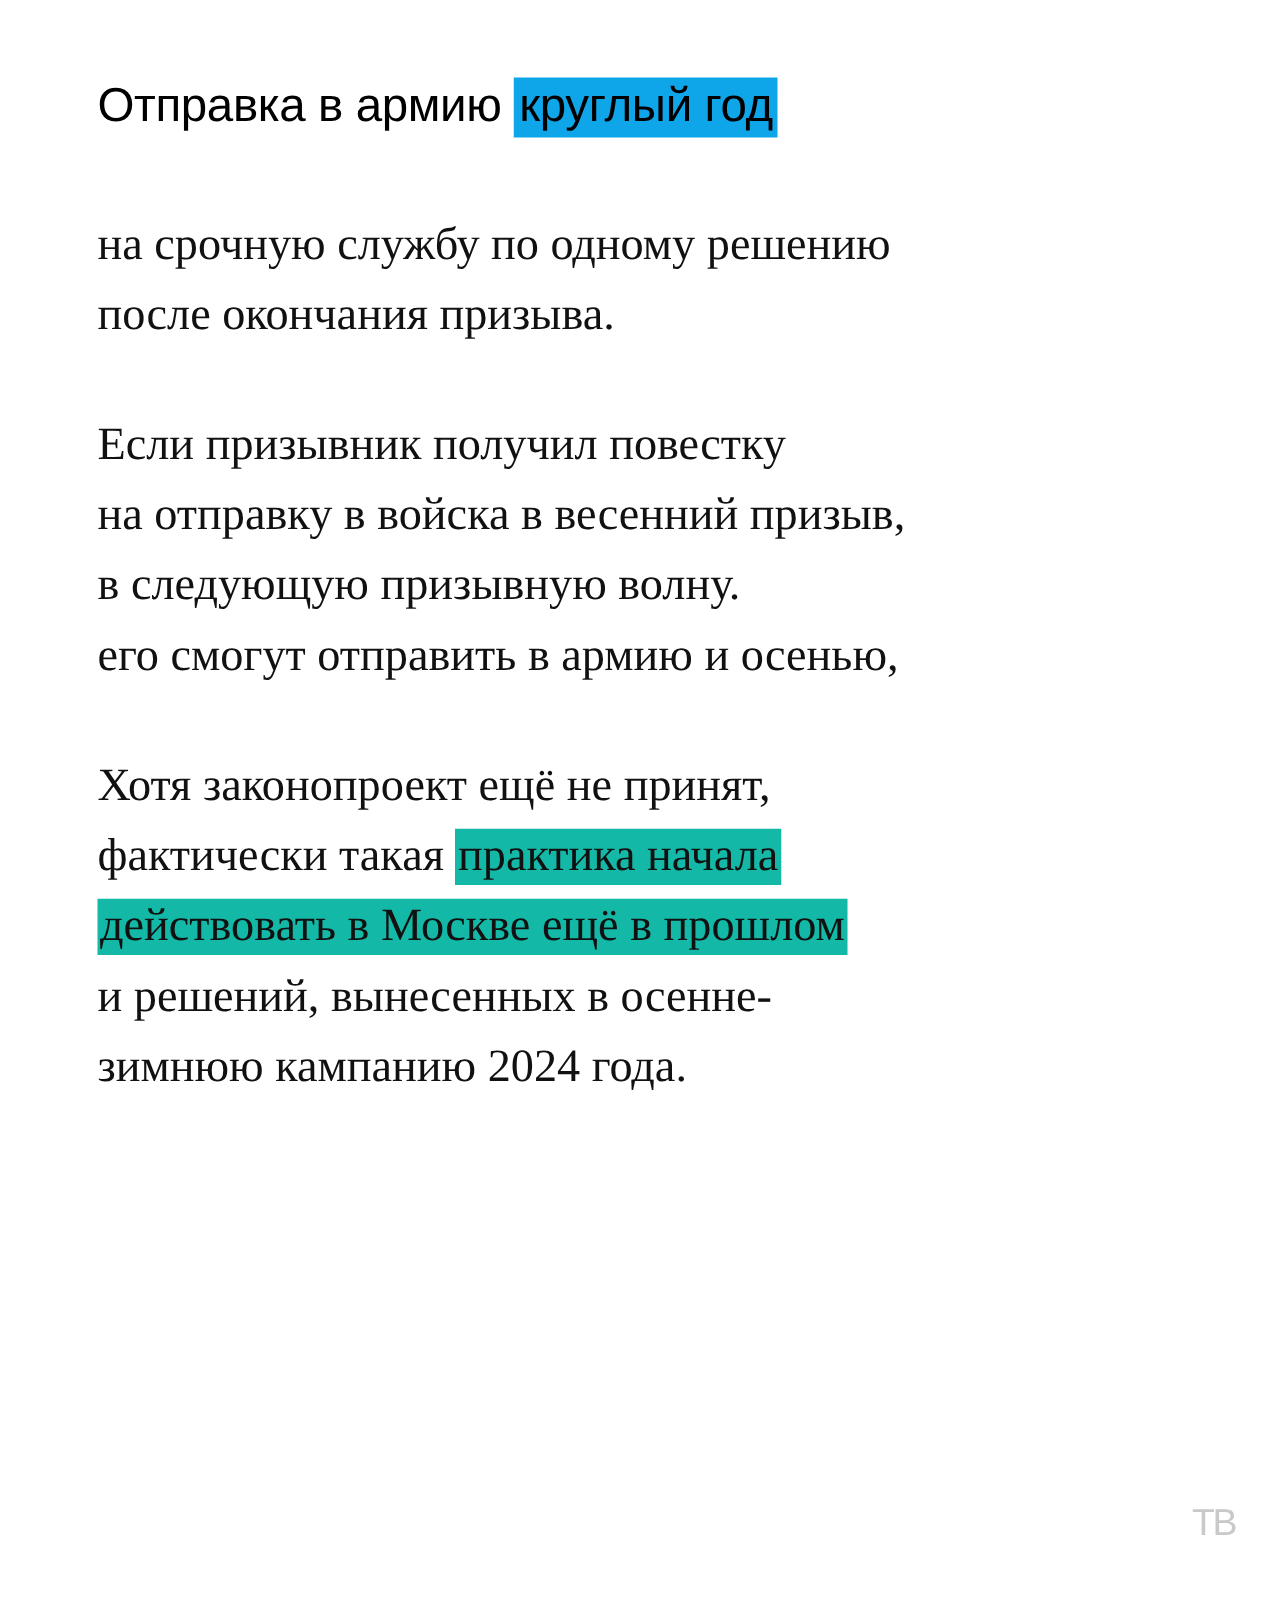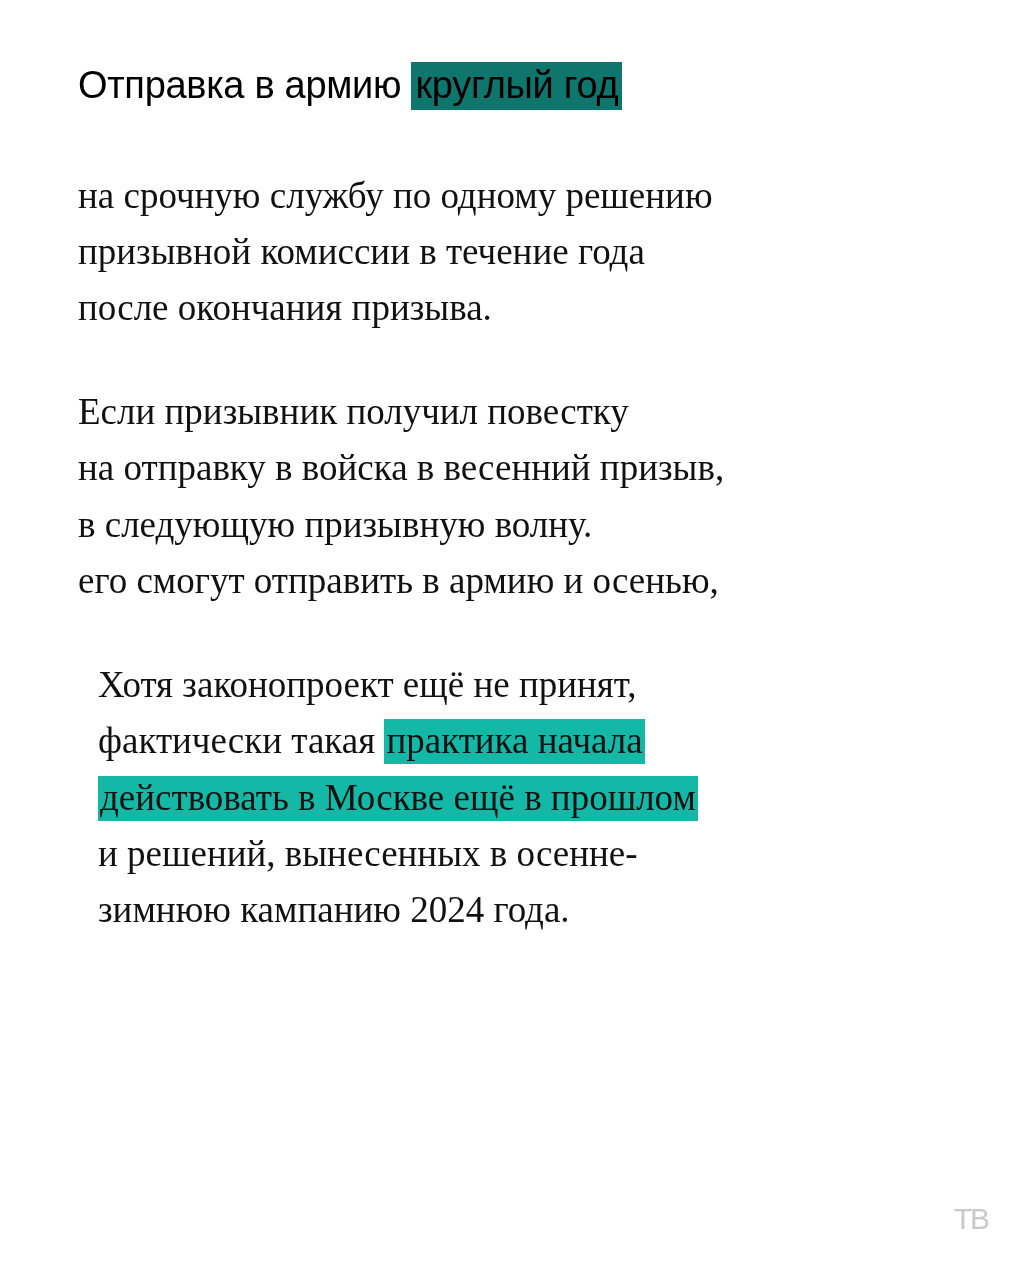--- a/index.html
+++ b/index.html
@@ -28,35 +28,34 @@
     font-family: "Liberation Sans", sans-serif;
     font-size: 38px;
     line-height: 1.25;
     font-weight: 400;
     letter-spacing: -0.3px;
     color: #000000;
     margin: 0 0 58px 0;
     white-space: nowrap;
   }
   .headline .mark {
-    background: #0f766e;
+    background: #0ea5e9;
     padding: 2px 4px 4px 4px;
     box-decoration-break: clone;
     -webkit-box-decoration-break: clone;
   }
   .body-block {
     font-family: "Liberation Serif", serif;
     font-size: 37px;
     line-height: 1.52;
     color: #111111;
     margin: 0 0 48px 0;
   }
   .body-block:last-of-type {
     margin-bottom: 0;
-    margin-left: 20px;
   }
   .body-block .line {
     display: block;
     white-space: nowrap;
   }
   .body-block .hl {
     background: #14b8a6;
     padding: 1px 2px 3px 2px;
     box-decoration-break: clone;
     -webkit-box-decoration-break: clone;
@@ -74,21 +73,20 @@
 </style>
 </head>
 <body>
 
 <div class="page">
 
   <h1 class="headline"><span>Отправка в армию </span><span class="mark">круглый год</span></h1>
 
   <p class="body-block">
     <span class="line">на срочную службу по одному решению</span>
-    <span class="line">призывной комиссии в течение года</span>
     <span class="line">после окончания призыва.</span>
   </p>
 
   <p class="body-block">
     <span class="line">Если призывник получил повестку</span>
     <span class="line">на отправку в войска в весенний призыв,</span>
     <span class="line">в следующую призывную волну.</span>
     <span class="line">его смогут отправить в армию и осенью,</span>
   </p>
 

